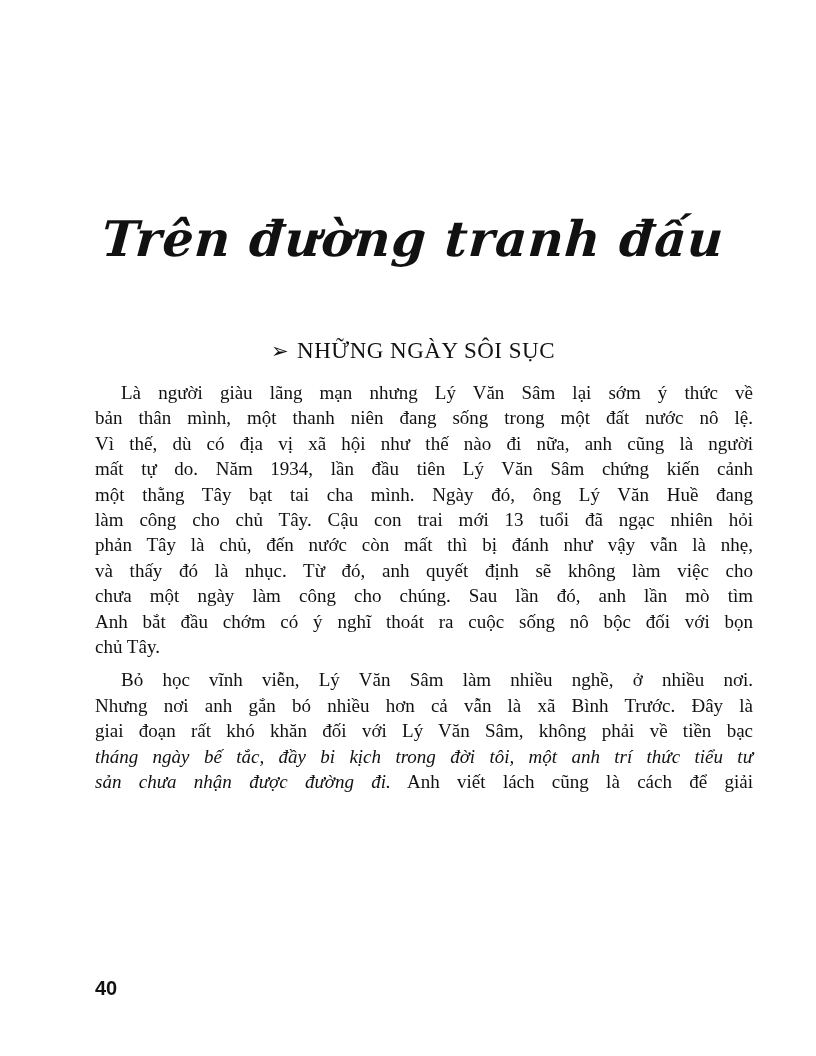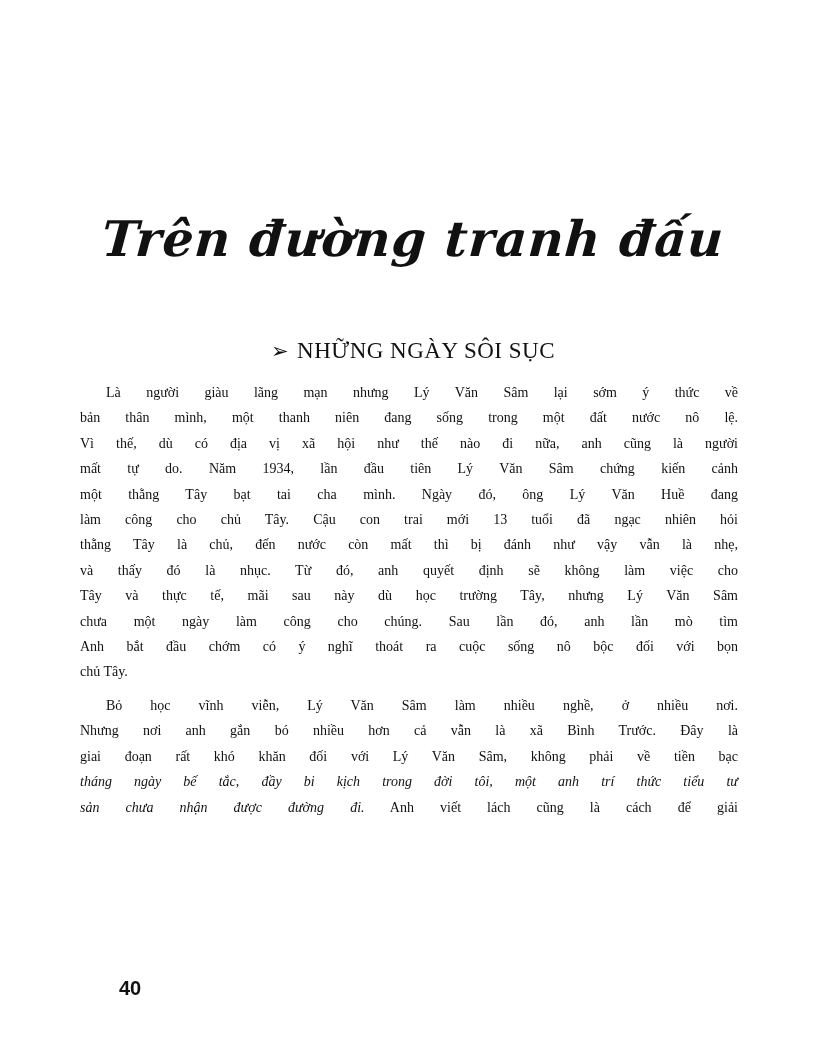--- a/index.html
+++ b/index.html
@@ -42,23 +42,23 @@
     letter-spacing: 0.5px;
     white-space: nowrap;
   }
   .section-heading .arrow {
     font-size: 21px;
     margin-right: 8px;
   }
   .body-block {
     position: absolute;
     top: 380px;
-    left: 80px;
+    left: 95px;
     width: 658px;
-    font-size: 14px;
+    font-size: 19px;
     line-height: 25.4px;
   }
   .para { margin: 0; }
   .para + .para { margin-top: 8px; }
   .tline {
     text-align: justify;
     text-align-last: justify;
     white-space: normal;
   }
   .tline.lastline {
@@ -67,21 +67,20 @@
   }
   .tline.indent { text-indent: 26px; }
   .it { font-style: italic; }
   .page-number {
     position: absolute;
     top: 977px;
     left: 95px;
     font-family: "Liberation Sans", sans-serif;
     font-weight: 600;
     font-size: 20px;
-    margin-left: 24px;
   }
 </style>
 </head>
 <body>
 
 <div class="page">
 
   <div class="book-title">Trên đường tranh đấu</div>
 
   <div class="section-heading">
@@ -90,23 +89,22 @@
 
   <div class="body-block">
 
     <div class="para">
       <div class="tline indent">Là người giàu lãng mạn nhưng Lý Văn Sâm lại sớm ý thức về</div>
       <div class="tline">bản thân mình, một thanh niên đang sống trong một đất nước nô lệ.</div>
       <div class="tline">Vì thế, dù có địa vị xã hội như thế nào đi nữa, anh cũng là người</div>
       <div class="tline">mất tự do. Năm 1934, lần đầu tiên Lý Văn Sâm chứng kiến cảnh</div>
       <div class="tline">một thằng Tây bạt tai cha mình. Ngày đó, ông Lý Văn Huề đang</div>
       <div class="tline">làm công cho chủ Tây. Cậu con trai mới 13 tuổi đã ngạc nhiên hỏi</div>
-      <div class="tline">thằng Tây là chủ, đến nước còn mất thì bị đánh như vậy vẫn là nhẹ,</div>
+      <div class="tline">phản Tây là chủ, đến nước còn mất thì bị đánh như vậy vẫn là nhẹ,</div>
       <div class="tline">và thấy đó là nhục. Từ đó, anh quyết định sẽ không làm việc cho</div>
-      <div class="tline">Tây và thực tế, mãi sau này dù học trường Tây, nhưng Lý Văn Sâm</div>
       <div class="tline">chưa một ngày làm công cho chúng. Sau lần đó, anh lần mò tìm</div>
       <div class="tline">Anh bắt đầu chớm có ý nghĩ thoát ra cuộc sống nô bộc đối với bọn</div>
       <div class="tline lastline">chủ Tây.</div>
     </div>
 
     <div class="para">
       <div class="tline indent"><span>Bỏ học vĩnh viễn, Lý Văn Sâm làm nhiều nghề, ở nhiều nơi.</span></div>
       <div class="tline"><span>Nhưng nơi anh gắn bó nhiều hơn cả vẫn là xã Bình Trước. Đây là</span></div>
       <div class="tline"><span>giai đoạn rất khó khăn đối với Lý Văn Sâm, không phải về tiền bạc</span></div>
       <div class="tline"><span class="it">tháng ngày bế tắc, đầy bi kịch trong đời tôi, một anh trí thức tiểu tư</span></div>

